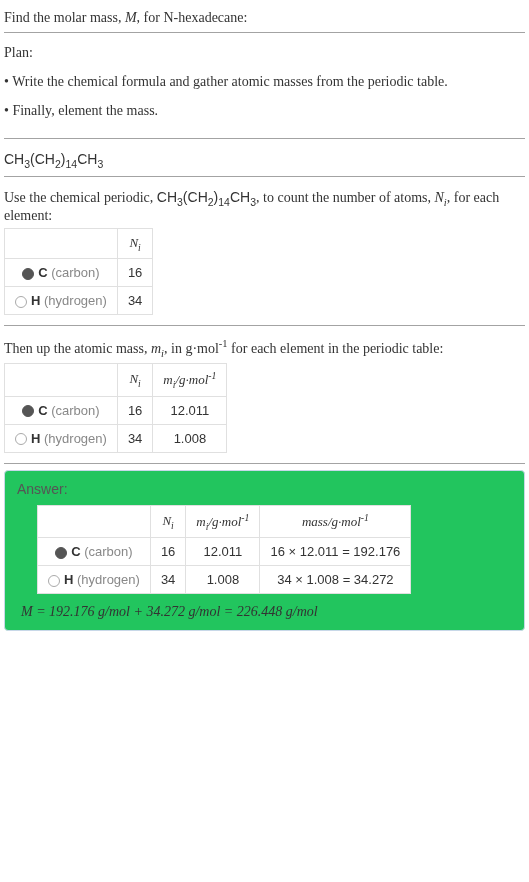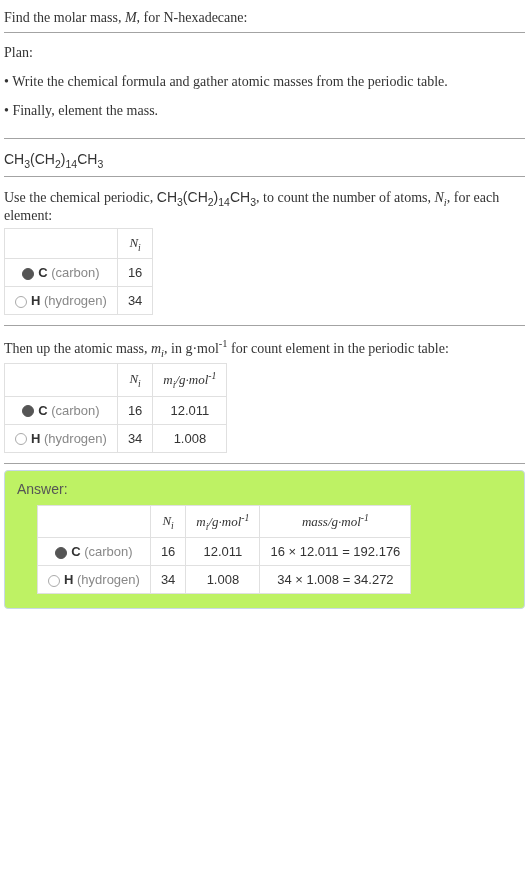--- a/index.html
+++ b/index.html
@@ -56,21 +56,21 @@
   .elname { color: #888; }
   .sigma {
     display: inline-block;
     vertical-align: middle;
     text-align: center;
     line-height: 1;
   }
   .sigma .big { font-size: 18px; }
   .sigma .small { font-size: 10px; font-style: italic; display:block; }
   .answer {
-    background: #bef264;
+    background: #22c55e;
     border: 1px solid #c8d8e8;
     border-radius: 4px;
     padding: 10px 12px;
     margin-top: 4px;
   }
   .answer-label {
     font-family: Arial, sans-serif;
     color: #555;
     margin-bottom: 8px;
   }
@@ -124,21 +124,21 @@
     <tr>
       <td><span class="swatch-h"></span><b>H</b> <span class="elname">(hydrogen)</span></td>
       <td>34</td>
     </tr>
   </tbody>
     </table>
 </div>
 
 <div class="section">
   <div>
-    <span>Then up the atomic mass, </span><span class="formula">m<sub>i</sub></span><span>, in g·mol</span><sup>-1</sup><span> for count element in the periodic table:</span>
+    <span>Then up the atomic mass, </span><span class="formula">m<sub>i</sub></span><span>, in g·mol</span><sup>-1</sup><span> for each element in the periodic table:</span>
   </div>
   <table>
     <tbody>
         <tr>
       <th></th>
       <th><span class="formula">N<sub>i</sub></span></th>
       <th><span class="formula">m<sub>i</sub></span>/g·mol<sup>-1</sup></th>
     </tr>
     <tr>
       <td><span class="swatch-c"></span><b>C</b> <span class="elname">(carbon)</span></td>
@@ -173,14 +173,17 @@
         <td>16 × 12.011 = 192.176</td>
       </tr>
       <tr>
         <td><span class="swatch-h"></span><b>H</b> <span class="elname">(hydrogen)</span></td>
         <td>34</td>
         <td>1.008</td>
         <td>34 × 1.008 = 34.272</td>
       </tr>
     </tbody>
       </table>
+    <div class="final">
+      <span>M = 192.176 g/mol + 34.272 g/mol = 226.448 g/mol</span>
+    </div>
   </div>
 </div>
 
 </body></html>

